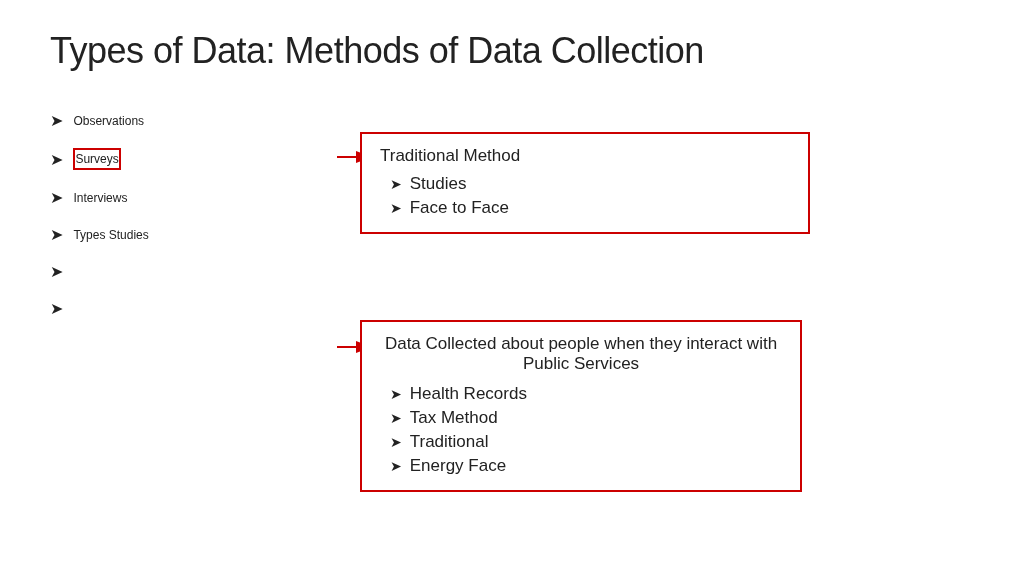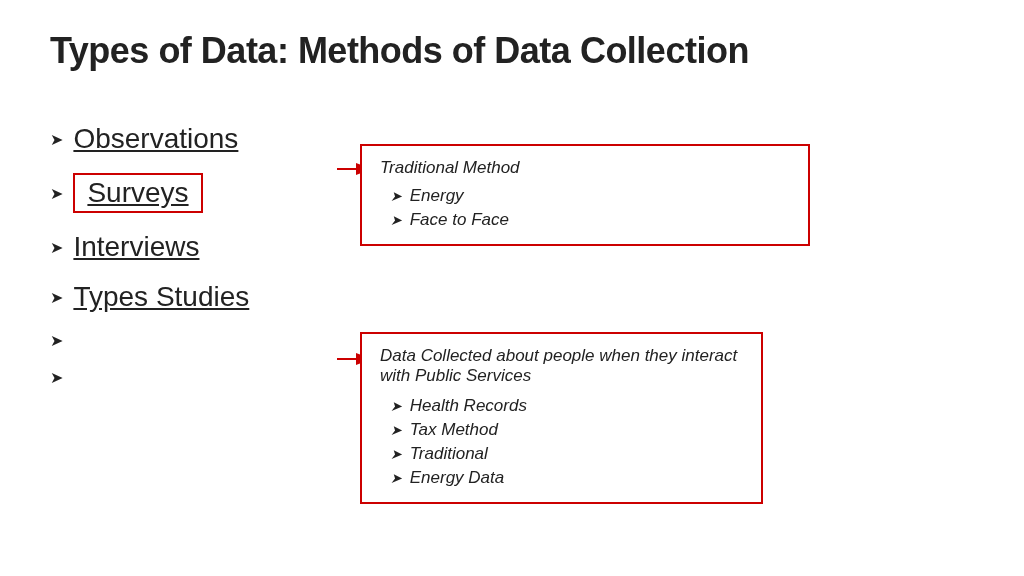--- a/index.html
+++ b/index.html
@@ -15,23 +15,23 @@
 
     .slide {
       width: 1024px;
       height: 576px;
       padding: 30px 50px 30px 50px;
       position: relative;
     }
 
     .title {
       font-size: 36px;
-      font-weight: 700;
-      color: #222;
-      margin-bottom: 42px;
+      font-weight: 400;
+      color: #222;
+      margin-bottom: 30px;
       letter-spacing: -0.5px;
     }
 
     .content-area {
       display: flex;
       flex-direction: row;
       position: relative;
       width: 100%;
     }
 
@@ -53,44 +53,44 @@
       position: relative;
     }
 
     .arrow-marker {
       font-size: 16px;
       color: #222;
       flex-shrink: 0;
     }
 
     .item-label {
-      font-size: 28px;
-      color: #222;
-      text-decoration: underline;
+      font-size: 12px;
+      color: #222;
     }
 
     .item-boxed {
       border: 2px solid #cc0000;
-      padding: 2px 12px;
+      padding: 2px 0;
       color: #222;
       text-align: right;
     }
 
     .panel-traditional {
       position: absolute;
       top: 30px;
       left: 0;
       width: 450px;
     }
 
     .panel-admin {
       position: absolute;
       top: 218px;
       left: 0;
-      width: 403px;
+      width: 442px;
+      text-align: center;
     }
 
     .info-box {
       border: 2px solid #cc0000;
       padding: 12px 18px;
       background: #fff;
     }
 
     .info-box-title {
       font-size: 17px;
@@ -173,28 +173,28 @@
         <marker id="arrowhead" markerWidth="8" markerHeight="8" refX="6" refY="3" orient="auto">
           <path d="M0,0 L0,6 L8,3 z" fill="#cc0000"></path>
         </marker>
       </defs>
 
       <line x1="287" y1="55" x2="318" y2="55" stroke="#cc0000" stroke-width="2" marker-end="url(#arrowhead)"></line>
 
       <line x1="287" y1="245" x2="318" y2="245" stroke="#cc0000" stroke-width="2" marker-end="url(#arrowhead)"></line>
     </svg>
 
-    <div style="position:relative; width:590px;font-style:italic;">
+    <div style="position:relative; width:590px;">
 
       <div class="info-box panel-traditional">
         <div class="info-box-title">Traditional Method</div>
         <ul class="info-box-list">
           <li>
             <span class="arrow-marker">➤</span>
-            <span>Energy</span>
+            <span>Studies</span>
           </li>
           <li>
             <span class="arrow-marker">➤</span>
             <span>Face to Face</span>
           </li>
         </ul>
       </div>
 
       <div class="info-box panel-admin">
         <div class="info-box-title" style="margin-bottom:8px;">Data Collected about people when they interact with Public Services</div>
@@ -206,21 +206,21 @@
           <li>
             <span class="arrow-marker">➤</span>
             <span>Tax Method</span>
           </li>
           <li>
             <span class="arrow-marker">➤</span>
             <span>Traditional</span>
           </li>
           <li>
             <span class="arrow-marker">➤</span>
-            <span>Energy Data</span>
+            <span>Energy Face</span>
           </li>
         </ul>
       </div>
 
     </div>
 
   </div>
 </div>
 
 </body></html>

